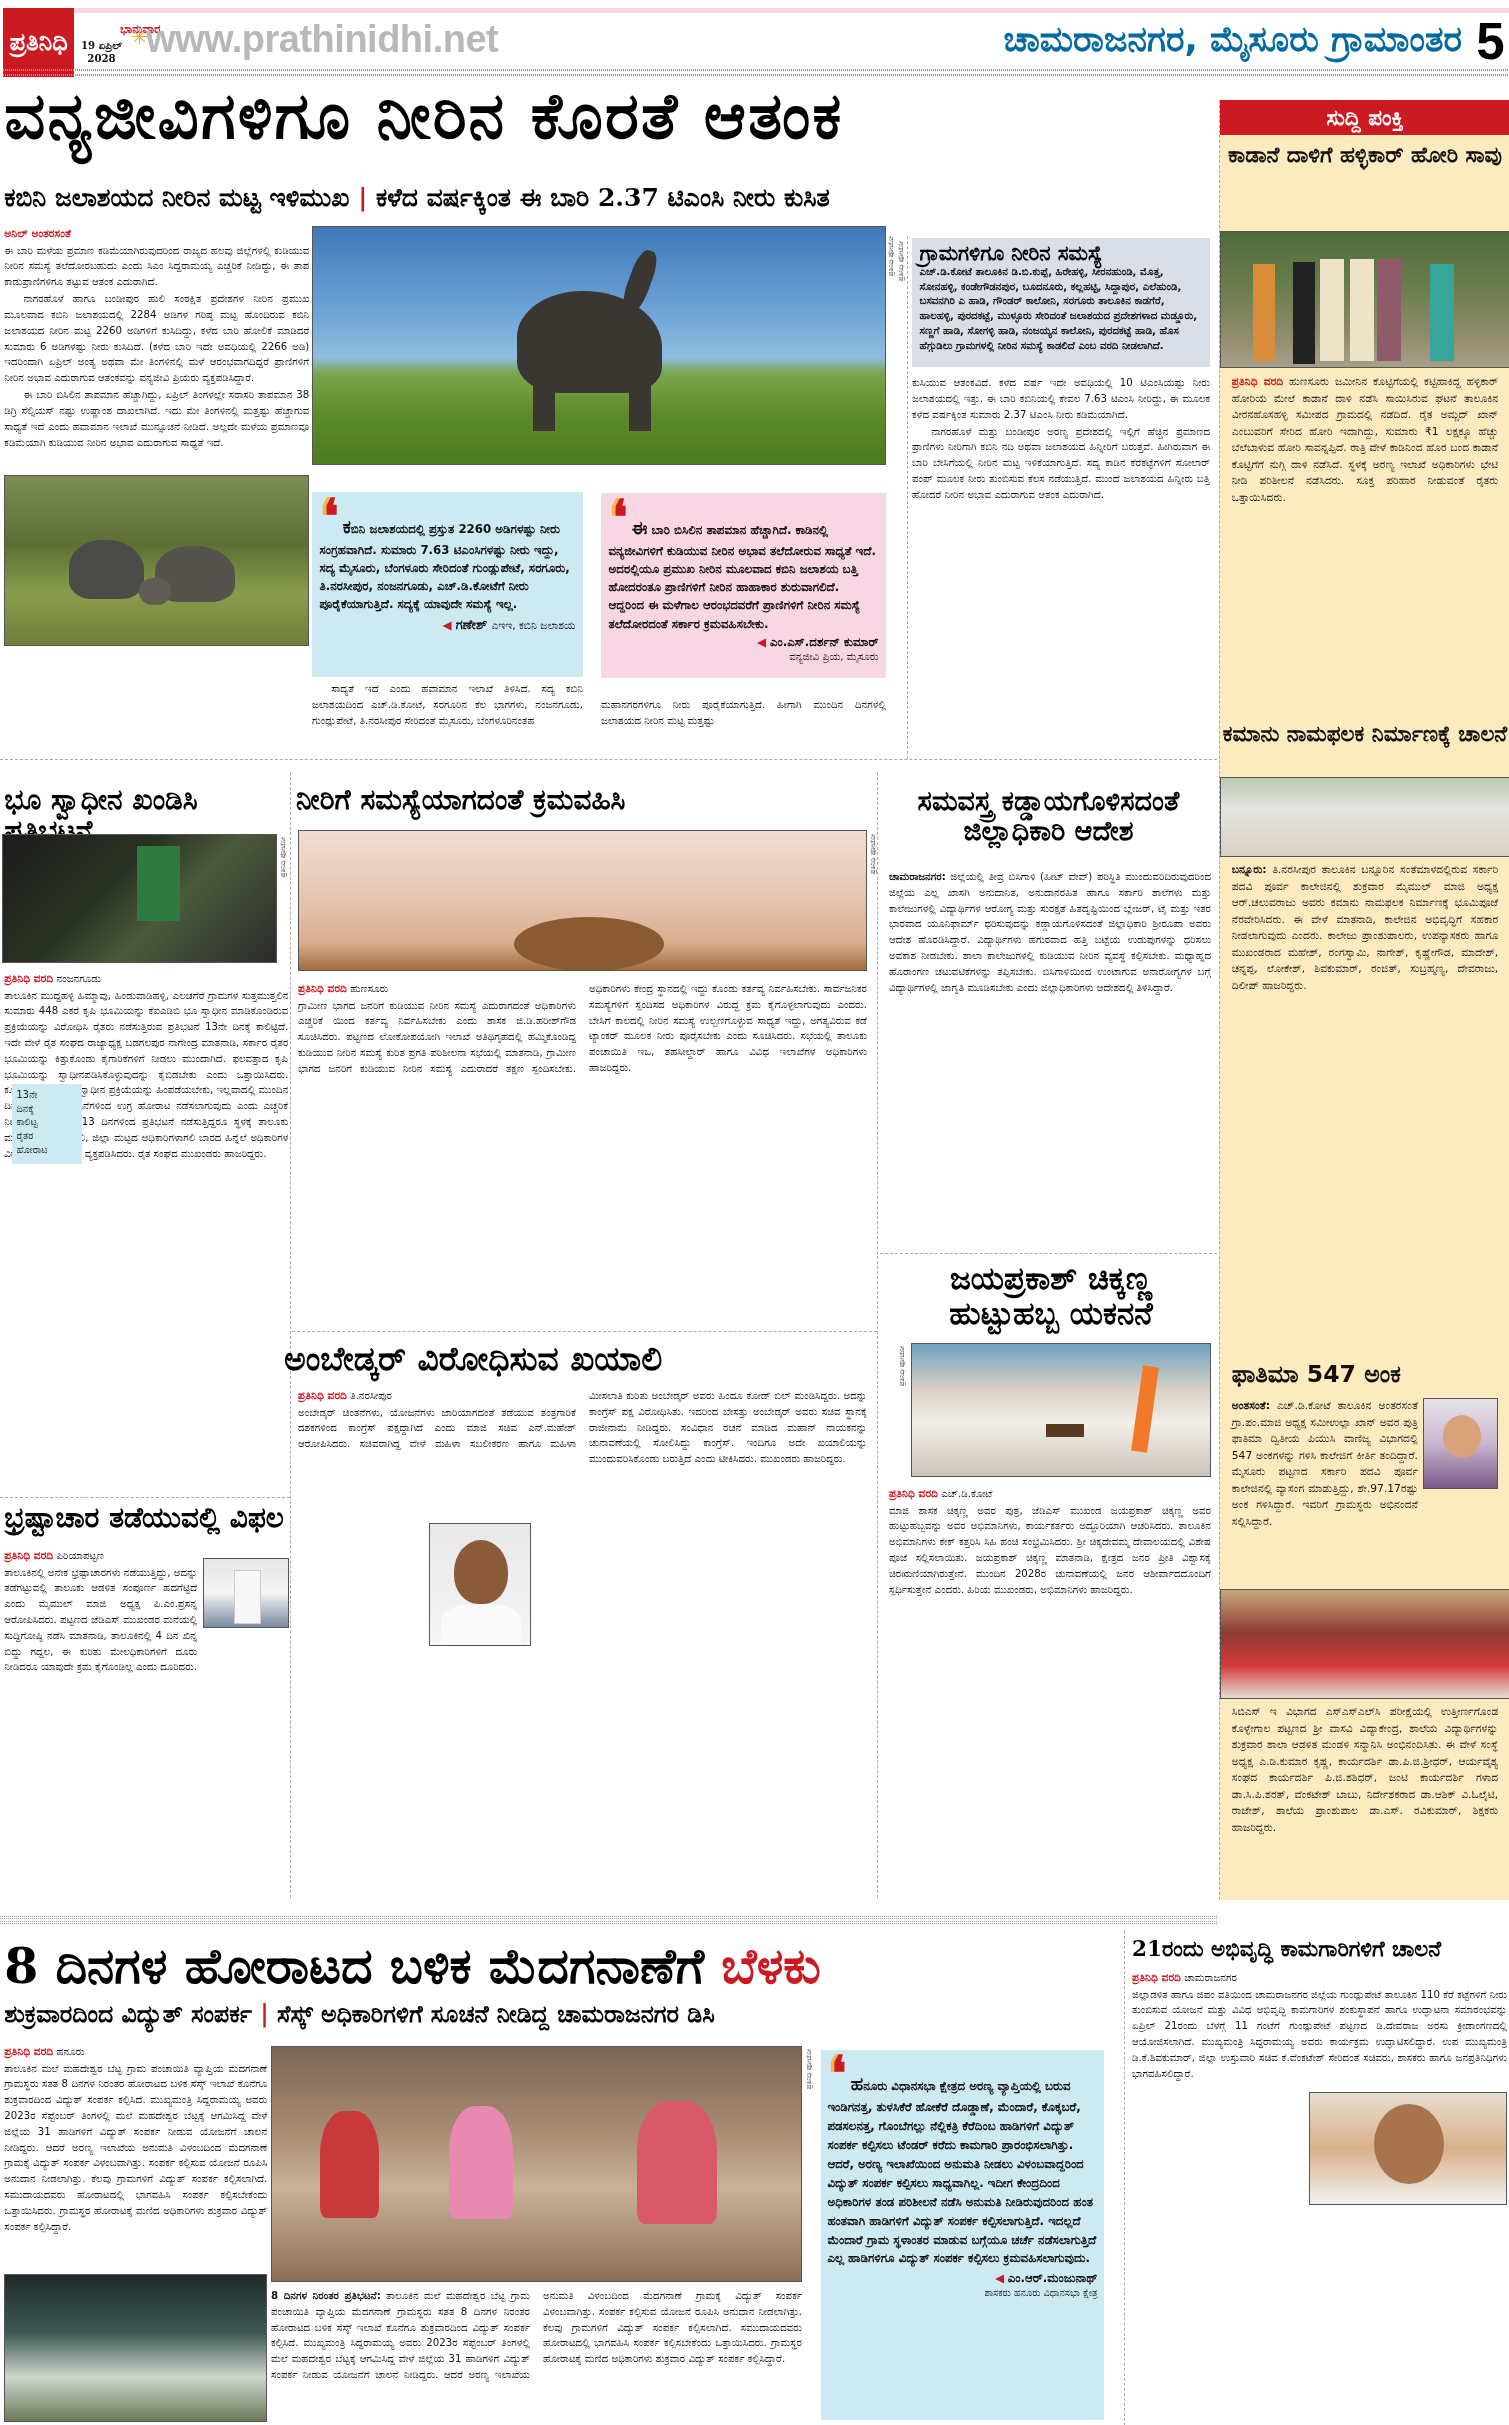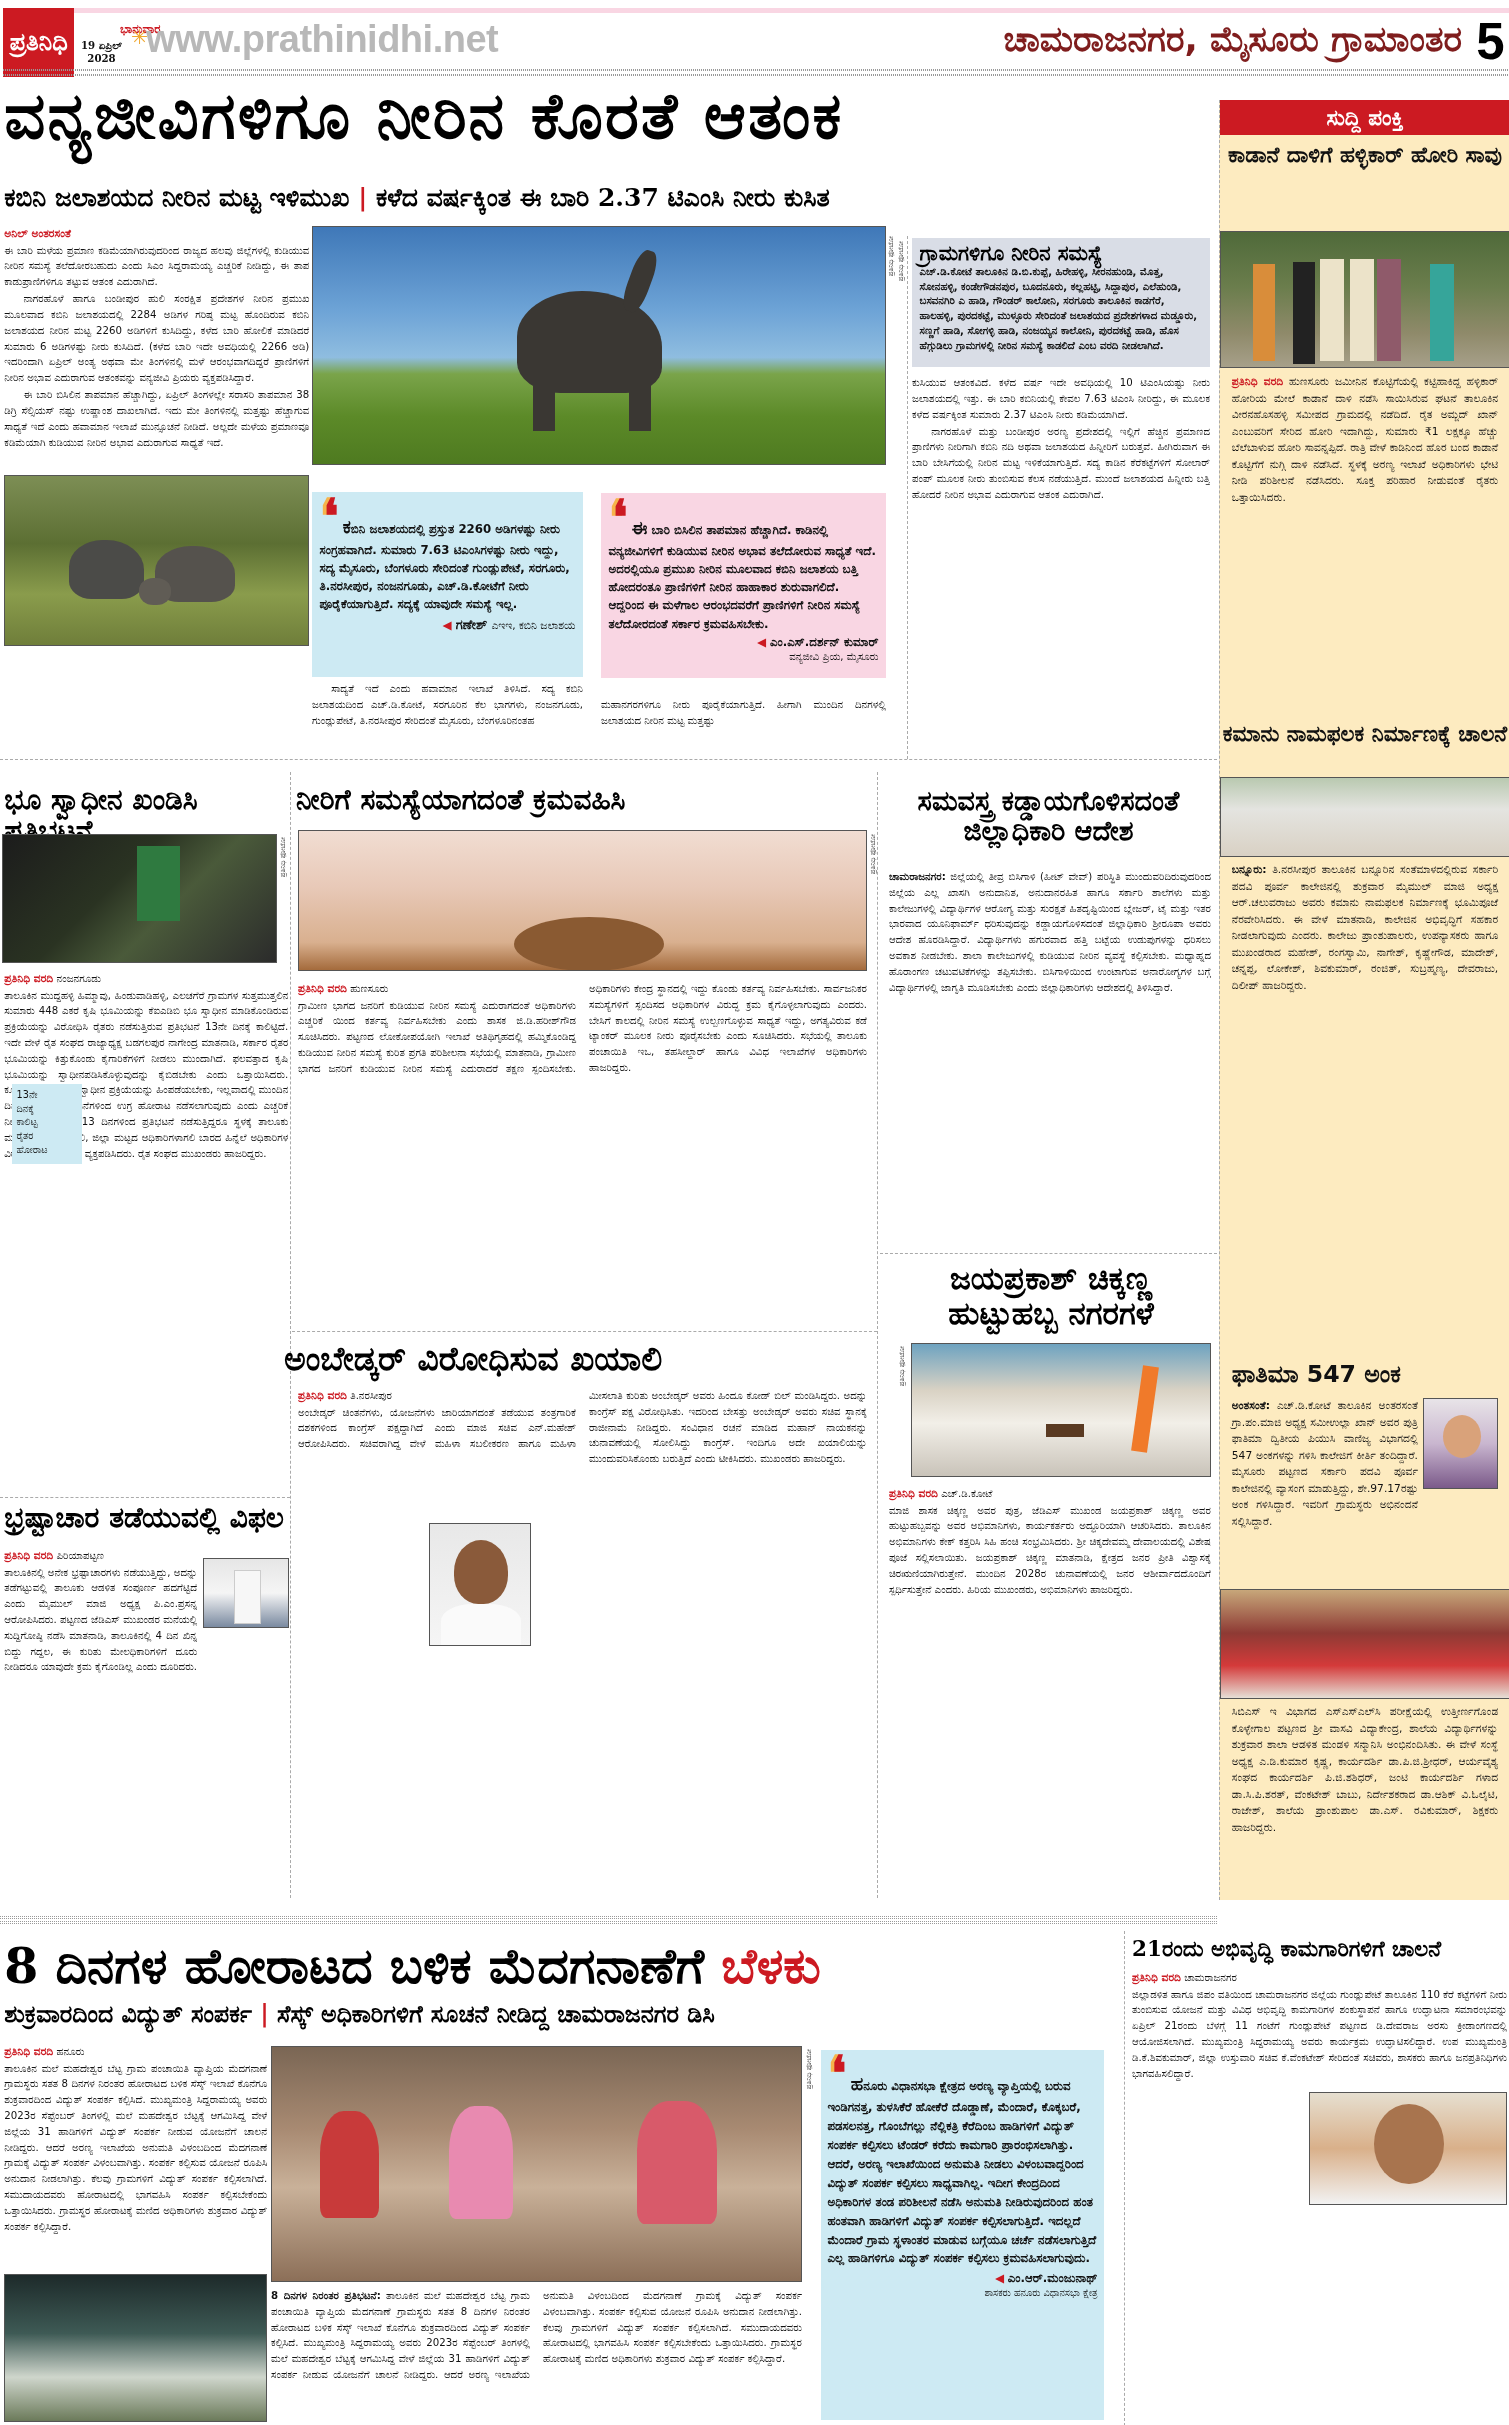--- a/index.html
+++ b/index.html
@@ -10,21 +10,21 @@
   .masthead { position: absolute; left: 0; top: 0; width: 1510px; height: 80px; }
   .mast-pinkbar { position: absolute; left: 74px; top: 7.5px; width: 1436px; height: 5.4px; background: #f9d6e3; }
   .logo { position: absolute; left: 3.2px; top: 7.5px; width: 71px; height: 69px; background: #cc1a22; color: #fff;
           font-weight: bold; font-size: 24px; display: flex; align-items: center; justify-content: center; }
   .date-block { position: absolute; left: 80px; top: 21.5px; text-align: center; width: 43px; }
   .date-day { color: #cc1a22; font-weight: bold; font-size: 11.8px; display: block; margin-left: 40px; }
   .date-full { font-family: "DejaVu Serif", serif; font-weight: bold; font-size: 10.2px; display: block; margin-top: 3.2px; }
   .web-icon { position: absolute; left: 131px; top: 25px; color: #f0a830; font-size: 20.4px; }
   .web-url { position: absolute; left: 146px; top: 18px; color: #b8b8b8; font-family: "Liberation Sans", sans-serif;
              font-weight: bold; font-size: 38px; letter-spacing: -0.5px; }
-  .section-title { position: absolute; right: 48px; top: 19.3px; color: #7f1d1d; font-weight: bold; font-size: 35px; }
+  .section-title { position: absolute; right: 48px; top: 19.3px; color: #0369a1; font-weight: bold; font-size: 35px; }
   .page-num { position: absolute; right: 5.4px; top: 11.8px; color: #000; font-family: "Liberation Sans", sans-serif;
               font-weight: bold; font-size: 51px; }
   .mast-rule { position: absolute; left: 3.2px; width: 1507px; height: 1.6px; border-top: 0.5px dotted #999; border-bottom: 0.5px dotted #999; }
 
   
   .abs { position: absolute; }
   .vrule { position: absolute; width: 0; border-left: 0.5px dashed #aaa; }
   .hrule { position: absolute; height: 0; border-top: 0.5px dashed #aaa; }
   .dblrule { position: absolute; height: 3.2px; border-top: 0.5px dotted #999; border-bottom: 0.5px dotted #999; }
   .headline { font-family: "DejaVu Serif", serif; font-weight: bold; color: #000; line-height: 1.12; }
@@ -175,21 +175,21 @@
 
 <section>
   <h2 class="headline abs" style="left:885px;top:786px;width:327px;font-size:27px;text-align:center;">ಸಮವಸ್ತ್ರ ಕಡ್ಡಾಯಗೊಳಿಸದಂತೆ ಜಿಲ್ಲಾಧಿಕಾರಿ ಆದೇಶ</h2>
   <div class="abs body-text" style="left:889px;top:869px;width:322px;height:375px;overflow:hidden;">
     <p style="text-indent:0"><b>ಚಾಮರಾಜನಗರ:</b> <span>ಜಿಲ್ಲೆಯಲ್ಲಿ ತೀವ್ರ ಬಿಸಿಗಾಳಿ (ಹೀಟ್ ವೇವ್) ಪರಿಸ್ಥಿತಿ ಮುಂದುವರಿದಿರುವುದರಿಂದ ಜಿಲ್ಲೆಯ ಎಲ್ಲ ಖಾಸಗಿ ಅನುದಾನಿತ, ಅನುದಾನರಹಿತ ಹಾಗೂ ಸರ್ಕಾರಿ ಶಾಲೆಗಳು ಮತ್ತು ಕಾಲೇಜುಗಳಲ್ಲಿ ವಿದ್ಯಾರ್ಥಿಗಳ ಆರೋಗ್ಯ ಮತ್ತು ಸುರಕ್ಷತೆ ಹಿತದೃಷ್ಟಿಯಿಂದ ಬ್ಲೇಜರ್, ಟೈ ಮತ್ತು ಇತರ ಭಾರವಾದ ಯೂನಿಫಾರ್ಮ್ ಧರಿಸುವುದನ್ನು ಕಡ್ಡಾಯಗೊಳಿಸದಂತೆ ಜಿಲ್ಲಾಧಿಕಾರಿ ಶ್ರೀರೂಪಾ ಅವರು ಆದೇಶ ಹೊರಡಿಸಿದ್ದಾರೆ. ವಿದ್ಯಾರ್ಥಿಗಳು ಹಗುರವಾದ ಹತ್ತಿ ಬಟ್ಟೆಯ ಉಡುಪುಗಳನ್ನು ಧರಿಸಲು ಅವಕಾಶ ನೀಡಬೇಕು. ಶಾಲಾ ಕಾಲೇಜುಗಳಲ್ಲಿ ಕುಡಿಯುವ ನೀರಿನ ವ್ಯವಸ್ಥೆ ಕಲ್ಪಿಸಬೇಕು. ಮಧ್ಯಾಹ್ನದ ಹೊರಾಂಗಣ ಚಟುವಟಿಕೆಗಳನ್ನು ತಪ್ಪಿಸಬೇಕು. ಬಿಸಿಗಾಳಿಯಿಂದ ಉಂಟಾಗುವ ಅನಾರೋಗ್ಯಗಳ ಬಗ್ಗೆ ವಿದ್ಯಾರ್ಥಿಗಳಲ್ಲಿ ಜಾಗೃತಿ ಮೂಡಿಸಬೇಕು ಎಂದು ಜಿಲ್ಲಾಧಿಕಾರಿಗಳು ಆದೇಶದಲ್ಲಿ ತಿಳಿಸಿದ್ದಾರೆ.</span></p>
   </div>
 </section>
 <div class="hrule" style="left:880px;top:1253px;width:337px;"></div>
 
 <section>
-  <h2 class="headline abs" style="left:890px;top:1261px;width:322px;font-size:31px;text-align:center;">ಜಯಪ್ರಕಾಶ್ ಚಿಕ್ಕಣ್ಣ ಹುಟ್ಟುಹಬ್ಬ ನಗರಗಳೆ</h2>
+  <h2 class="headline abs" style="left:890px;top:1261px;width:322px;font-size:31px;text-align:center;">ಜಯಪ್ರಕಾಶ್ ಚಿಕ್ಕಣ್ಣ ಹುಟ್ಟುಹಬ್ಬ ಯಕನನೆ</h2>
   <div class="photo" style="left:911px;top:1343px;width:300px;height:134px;background:linear-gradient(180deg,#6ea3c0 0%,#d9d2c4 35%,#f2efe8 60%,#c9c3b9 100%);">
     <div class="abs" style="left:134px;top:80px;width:38px;height:13.4px;background:#5a3a22;"></div>
     <div class="abs" style="left:225px;top:21.5px;width:16px;height:86px;background:#f07a2a;transform:rotate(8deg);"></div>
   </div>
   <div class="photo-credit" style="left:898px;top:1346px;">ಪ್ರತಿನಿಧಿ ಫೋಟೋ</div>
   <div class="abs body-text" style="left:889px;top:1486px;width:322px;height:408px;overflow:hidden;">
     <div><span class="byline">ಪ್ರತಿನಿಧಿ ವರದಿ</span> <span class="dateline">ಎಚ್.ಡಿ.ಕೋಟೆ</span></div>
     <p style="text-indent:0">ಮಾಜಿ ಶಾಸಕ ಚಿಕ್ಕಣ್ಣ ಅವರ ಪುತ್ರ, ಜೆಡಿಎಸ್ ಮುಖಂಡ ಜಯಪ್ರಕಾಶ್ ಚಿಕ್ಕಣ್ಣ ಅವರ ಹುಟ್ಟುಹಬ್ಬವನ್ನು ಅವರ ಅಭಿಮಾನಿಗಳು, ಕಾರ್ಯಕರ್ತರು ಅದ್ಧೂರಿಯಾಗಿ ಆಚರಿಸಿದರು. ತಾಲೂಕಿನ ಅಭಿಮಾನಿಗಳು ಕೇಕ್ ಕತ್ತರಿಸಿ ಸಿಹಿ ಹಂಚಿ ಸಂಭ್ರಮಿಸಿದರು. ಶ್ರೀ ಚಿಕ್ಕದೇವಮ್ಮ ದೇವಾಲಯದಲ್ಲಿ ವಿಶೇಷ ಪೂಜೆ ಸಲ್ಲಿಸಲಾಯಿತು. ಜಯಪ್ರಕಾಶ್ ಚಿಕ್ಕಣ್ಣ ಮಾತನಾಡಿ, ಕ್ಷೇತ್ರದ ಜನರ ಪ್ರೀತಿ ವಿಶ್ವಾಸಕ್ಕೆ ಚಿರಋಣಿಯಾಗಿರುತ್ತೇನೆ. ಮುಂದಿನ 2028ರ ಚುನಾವಣೆಯಲ್ಲಿ ಜನರ ಆಶೀರ್ವಾದದೊಂದಿಗೆ ಸ್ಪರ್ಧಿಸುತ್ತೇನೆ ಎಂದರು. ಹಿರಿಯ ಮುಖಂಡರು, ಅಭಿಮಾನಿಗಳು ಹಾಜರಿದ್ದರು.</p>
   </div>
 </section>

